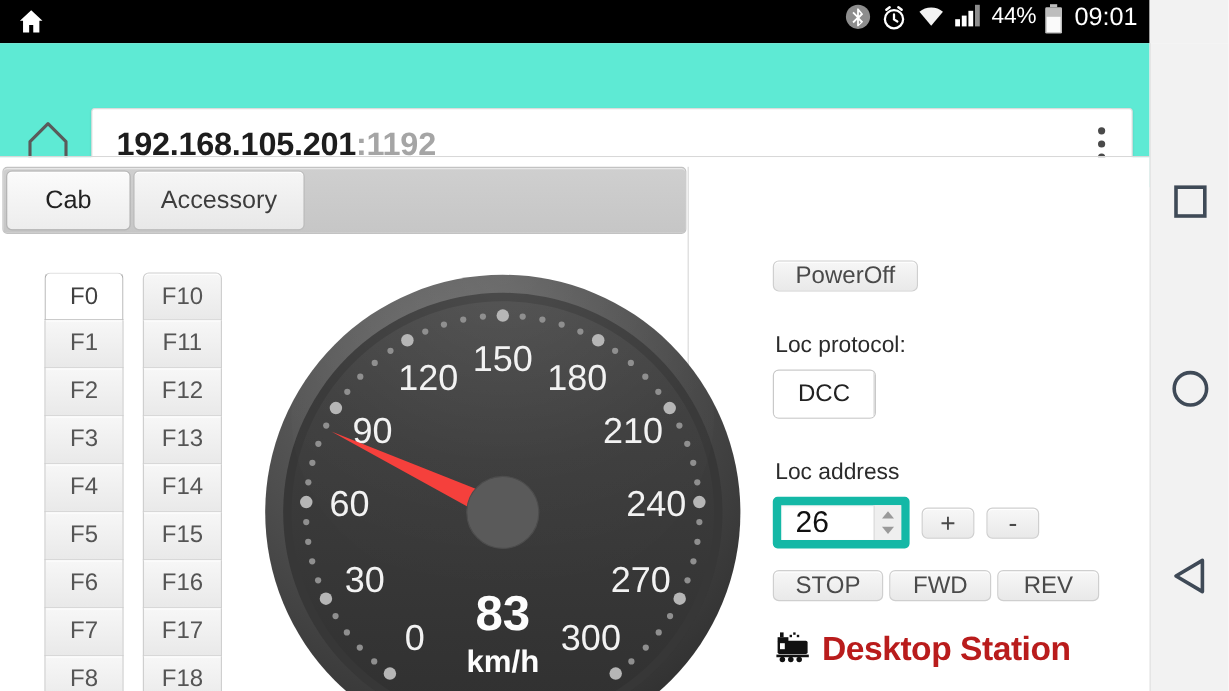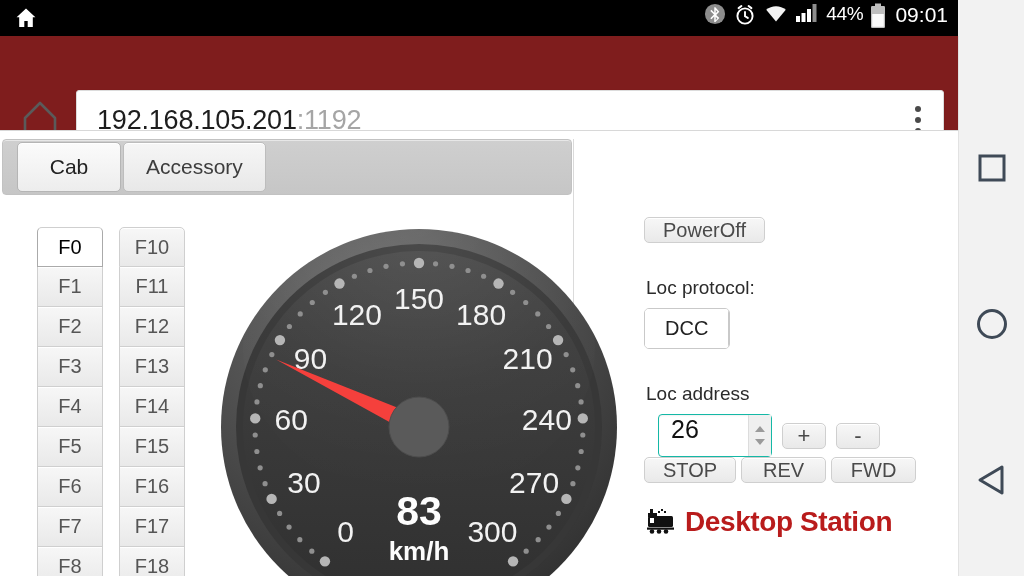--- a/index.html
+++ b/index.html
@@ -17,21 +17,21 @@
     display:flex;align-items:center;
   }
   .sb-home{margin-left:14px;display:flex;align-items:center;}
   .sb-right{margin-left:auto;display:flex;align-items:flex-start;gap:7px;padding-right:10px;}
   .sb-pct{color:#fff;font-size:19px;letter-spacing:-0.3px;font-weight:400;}
   .sb-time{color:#fff;font-size:21px;letter-spacing:0px;margin-left:2px;}
   .statusbar-gap{position:absolute;left:958px;top:0;width:66px;height:36px;background:#f2f2f2;}
 
   
   .browserbar{
-    position:absolute;left:0;top:36px;width:958px;height:120px;background:#7f1d1d;
+    position:absolute;left:0;top:36px;width:958px;height:120px;background:#5eead4;font-weight:bold;
   }
   .home-btn{position:absolute;left:20px;top:62px;width:40px;height:42px;display:flex;align-items:center;justify-content:center;}
   .urlbox{
     position:absolute;left:76px;top:54px;width:866px;height:58px;background:#fff;
     border:1px solid #dcdcdc;border-radius:3px;box-shadow:0 1px 2px rgba(0,0,0,.10);
     display:flex;align-items:center;
   }
   .urltext{font-size:27px;color:#1d1d1d;margin-left:20px;letter-spacing:-0.2px;}
   .urltext .port{color:#a5a5a5;}
   .kebab{position:absolute;right:22px;top:50%;transform:translateY(-50%);
@@ -51,37 +51,37 @@
     display:flex;align-items:flex-start;padding:2px;box-sizing:border-box;
   }
   .tab{
     height:50px;min-width:104px;padding:0 22px;box-sizing:border-box;
     display:flex;align-items:center;justify-content:center;
     font-size:21px;color:#3d3d3d;cursor:pointer;
     border:1px solid #bdbdbd;border-radius:5px;margin-right:2px;
     background:linear-gradient(#f6f6f6,#e8e8e8);
     box-shadow:inset 0 1px 0 #fff;
   }
-  .tab.active{background:linear-gradient(#fbfbfb,#ededed);color:#222;font-weight:400;border-color:#b5b5b5;margin-left:12px;}
+  .tab.active{background:linear-gradient(#fbfbfb,#ededed);color:#222;font-weight:400;border-color:#b5b5b5;}
   .panel-edge{position:absolute;left:573px;top:8px;width:1px;height:210px;background:#dadada;}
 
   
   .fncol{position:absolute;top:96px;width:66px;}
   .fncol.left{left:37px;}
   .fncol.right{left:119px;}
   .fbtn{
     height:40px;box-sizing:border-box;
     display:flex;align-items:center;justify-content:center;
     font-size:20px;color:#555;cursor:pointer;
     background:linear-gradient(#f7f7f7,#e9e9e9);
     border:1px solid #cfcfcf;border-top:none;
     box-shadow:inset 0 1px 0 #fff;
   }
   .fncol .fbtn:first-child{border-top:1px solid #cfcfcf;border-radius:5px 5px 0 0;}
-  .fbtn.active{background:#fff;color:#000000;border:1px solid #aaa;border-radius:5px;box-shadow:none;}
+  .fbtn.active{background:#fff;color:#404040;border:1px solid #aaa;border-radius:5px;box-shadow:none;}
 
   
   .gauge{position:absolute;left:219px;top:96px;width:400px;height:400px;}
   .gauge svg{display:block;}
 
   
   .rcol{position:absolute;left:644px;top:86px;width:300px;}
   .btn{
     display:inline-flex;align-items:center;justify-content:center;
     height:26px;padding:0 18px;box-sizing:border-box;
@@ -93,32 +93,31 @@
   .lbl{font-size:19px;color:#2b2b2b;margin:34px 0 9px 2px;}
   .seg{display:inline-flex;border:1px solid #c9c9c9;border-radius:5px;overflow:hidden;background:#eee;}
   .seg > div{
     height:39px;padding:0 20px;display:flex;align-items:center;justify-content:center;
     font-size:20px;color:#555;cursor:pointer;background:linear-gradient(#f2f2f2,#e6e6e6);
   }
   .seg > div.sel{background:#fff;color:#222;border-right:1px solid #c9c9c9;}
   .addrrow{display:flex;align-items:center;gap:10px;}
   .numwrap{
     width:114px;height:43px;box-sizing:border-box;background:#fff;
-    border:1px solid #14b8a6;border-radius:4px;display:flex;align-items:flex-start;
+    border:7px solid #14b8a6;border-radius:4px;display:flex;align-items:flex-start;
     box-shadow:inset 0 1px 2px rgba(0,0,0,.06);
-    margin-left:14px;
   }
   .numval{flex:1;font-size:25px;color:#111;padding-left:12px;}
   .spin{width:22px;height:100%;background:#efefef;border-left:1px solid #dcdcdc;
         display:flex;flex-direction:column;align-items:center;justify-content:center;gap:7px;cursor:pointer;}
   .spin i{display:block;width:0;height:0;border-left:5px solid transparent;border-right:5px solid transparent;}
   .spin i.up{border-bottom:6px solid #9a9a9a;}
   .spin i.dn{border-top:6px solid #9a9a9a;}
   .btn.sq{width:44px;padding:0;font-size:22px;}
-  .drow{display:flex;gap:5px;}
+  .drow{display:flex;gap:5px;margin-top:18px;}
   .btn.wide{min-width:85px;}
   .logo{display:flex;align-items:center;gap:7px;margin-top:22px;}
   .logotext{font-size:28px;font-weight:bold;color:#b91c1c;letter-spacing:-0.4px;}
 
   
   .navbar{position:absolute;left:958px;top:36px;width:66px;height:540px;background:#f2f2f2;border-left:1px solid #e2e2e2;}
   .navitem{position:absolute;left:0;width:66px;height:60px;display:flex;align-items:center;justify-content:center;cursor:pointer;}
   .nav-recents{top:102px;}
   .nav-home{top:258px;}
   .nav-back{top:414px;}
@@ -347,22 +346,22 @@
               <i class="up"></i>
               <i class="dn"></i>
             </span>
         </div>
         <div class="btn sq">+</div>
         <div class="btn sq">-</div>
       </div>
 
       <div class="drow">
         <div class="btn wide">STOP</div>
+        <div class="btn wide">FWD</div>
         <div class="btn wide">REV</div>
-        <div class="btn wide">FWD</div>
       </div>
 
       <div class="logo">
         <span>
           <svg width="34" height="30" viewBox="0 0 34 30">
             <rect x="4" y="11" width="25" height="11" rx="1.5" fill="#111"></rect>
             <rect x="4" y="8" width="9" height="4" fill="#111"></rect>
             <rect x="6" y="4" width="3" height="4" fill="#111"></rect>
             <rect x="14" y="6" width="2" height="2" fill="#111"></rect>
             <rect x="17" y="4" width="2" height="2" fill="#111"></rect>

